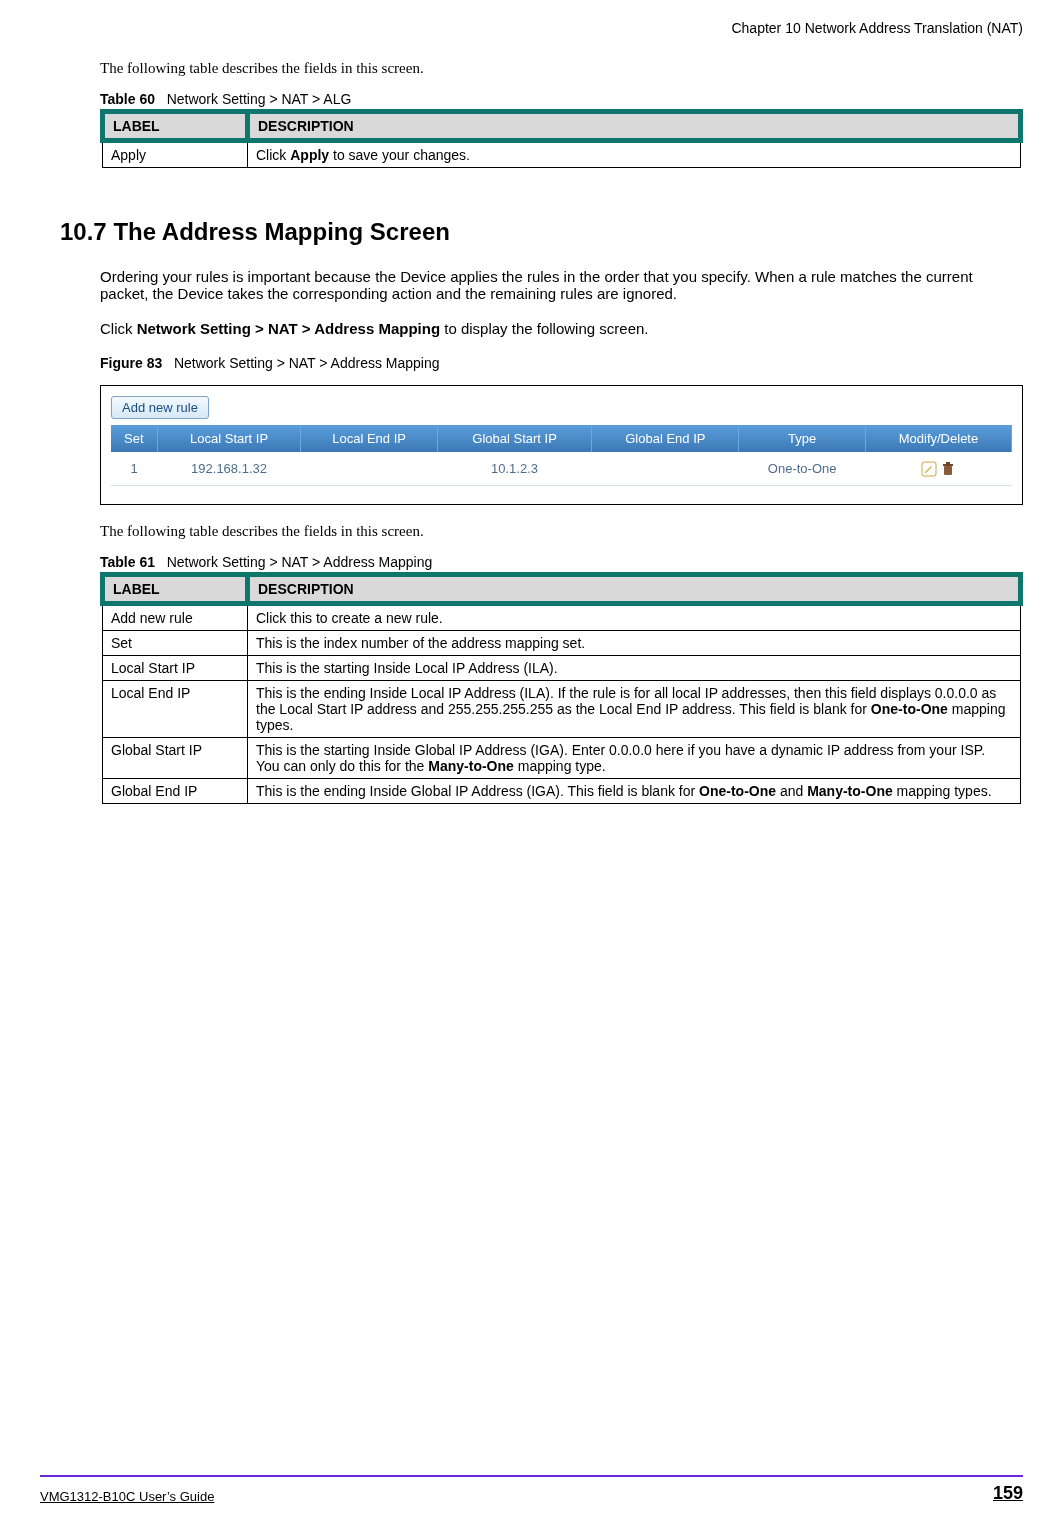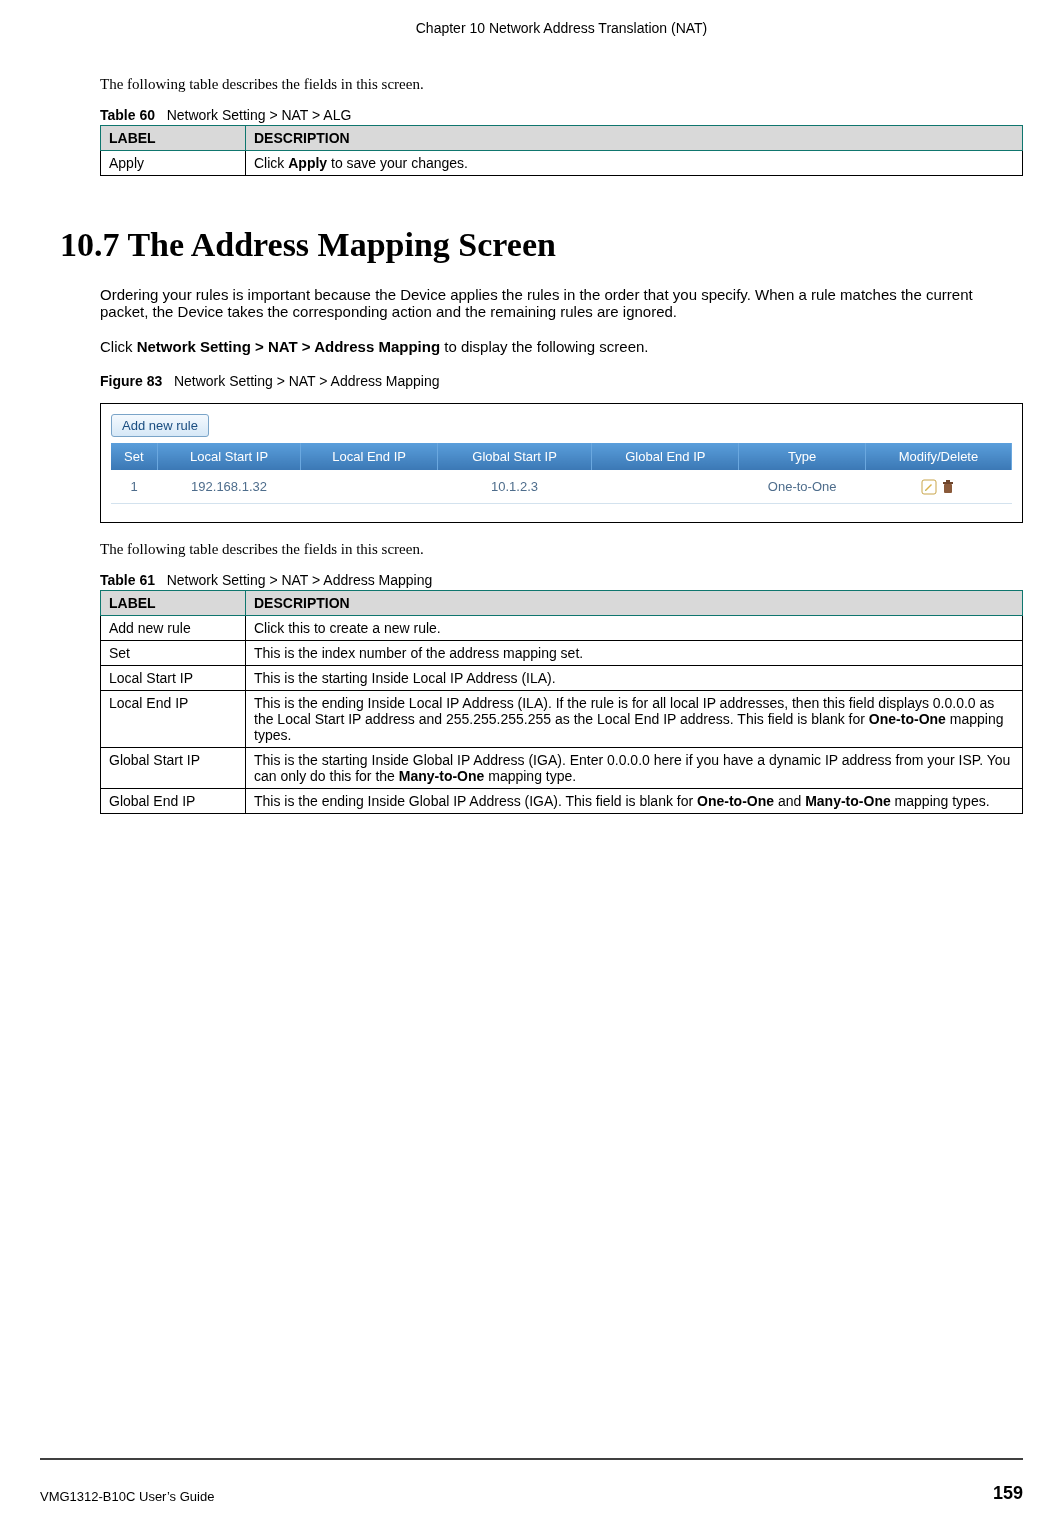--- a/index.html
+++ b/index.html
@@ -7,23 +7,23 @@
     font-size: 14px;
     color: #000;
     margin: 0;
     padding: 20px 40px 30px 100px;
     width: 1063px;
     min-height: 1524px;
     box-sizing: border-box;
     position: relative;
   }
   .chapter-header {
-    text-align: center;
-    font-size: 14px;
-    margin-bottom: 40px;
+    text-align: right;
+    font-size: 14px;
+    margin-bottom: 24px;
   }
   .intro-text {
     font-size: 15px;
     margin-bottom: 14px;
     font-family: Liberation Serif, serif;
   }
   .table-caption {
     font-size: 14px;
     margin-bottom: 2px;
   }
@@ -31,32 +31,32 @@
   table.desc-table {
     border-collapse: collapse;
     width: 100%;
     margin-bottom: 36px;
     font-size: 14px;
   }
   table.desc-table th {
     background: #d9d9d9;
     text-align: left;
     font-weight: bold;
-    border: 1px solid #0f766e;
+    border: 5px solid #0f766e;
     padding: 4px 8px;
   }
   table.desc-table td {
     border: 1px solid #000;
     padding: 4px 8px;
     vertical-align: top;
   }
   table.desc-table td.label-col { width: 128px; }
   h2.section-heading {
-    font-family: Liberation Serif, serif;
-    font-size: 34px;
+    font-family: Liberation Sans, sans-serif;
+    font-size: 24px;
     font-weight: bold;
     margin: 50px 0 22px -40px;
   }
   .para { font-size: 15px; margin-bottom: 18px; }
   .figure-caption { font-size: 14px; margin-bottom: 14px; }
   .figure-caption b { font-weight: bold; }
   .figure-box {
     border: 1px solid #000;
     padding: 10px 10px 18px 10px;
     margin-bottom: 18px;
@@ -97,25 +97,26 @@
     width: 16px;
     height: 16px;
     vertical-align: middle;
   }
   .edit-icon svg, .delete-icon svg { width:16px; height:16px; }
   .footer {
     position: absolute;
     left: 40px;
     right: 40px;
     bottom: 20px;
-    border-top: 2px solid #404040;
-    padding-top: 23px;
+    border-top: 2px solid #6d28d9;
+    padding-top: 6px;
     display: flex;
     justify-content: space-between;
     align-items: flex-end;
+    text-decoration: underline;
   }
   .footer-left { font-size: 13px; }
   .footer-right { font-size: 18px; font-weight: bold; }
 </style>
 </head>
 <body>
 
 <div class="chapter-header">Chapter 10 Network Address Translation (NAT)</div>
 
 <p class="intro-text">The following table describes the fields in this screen.</p>

